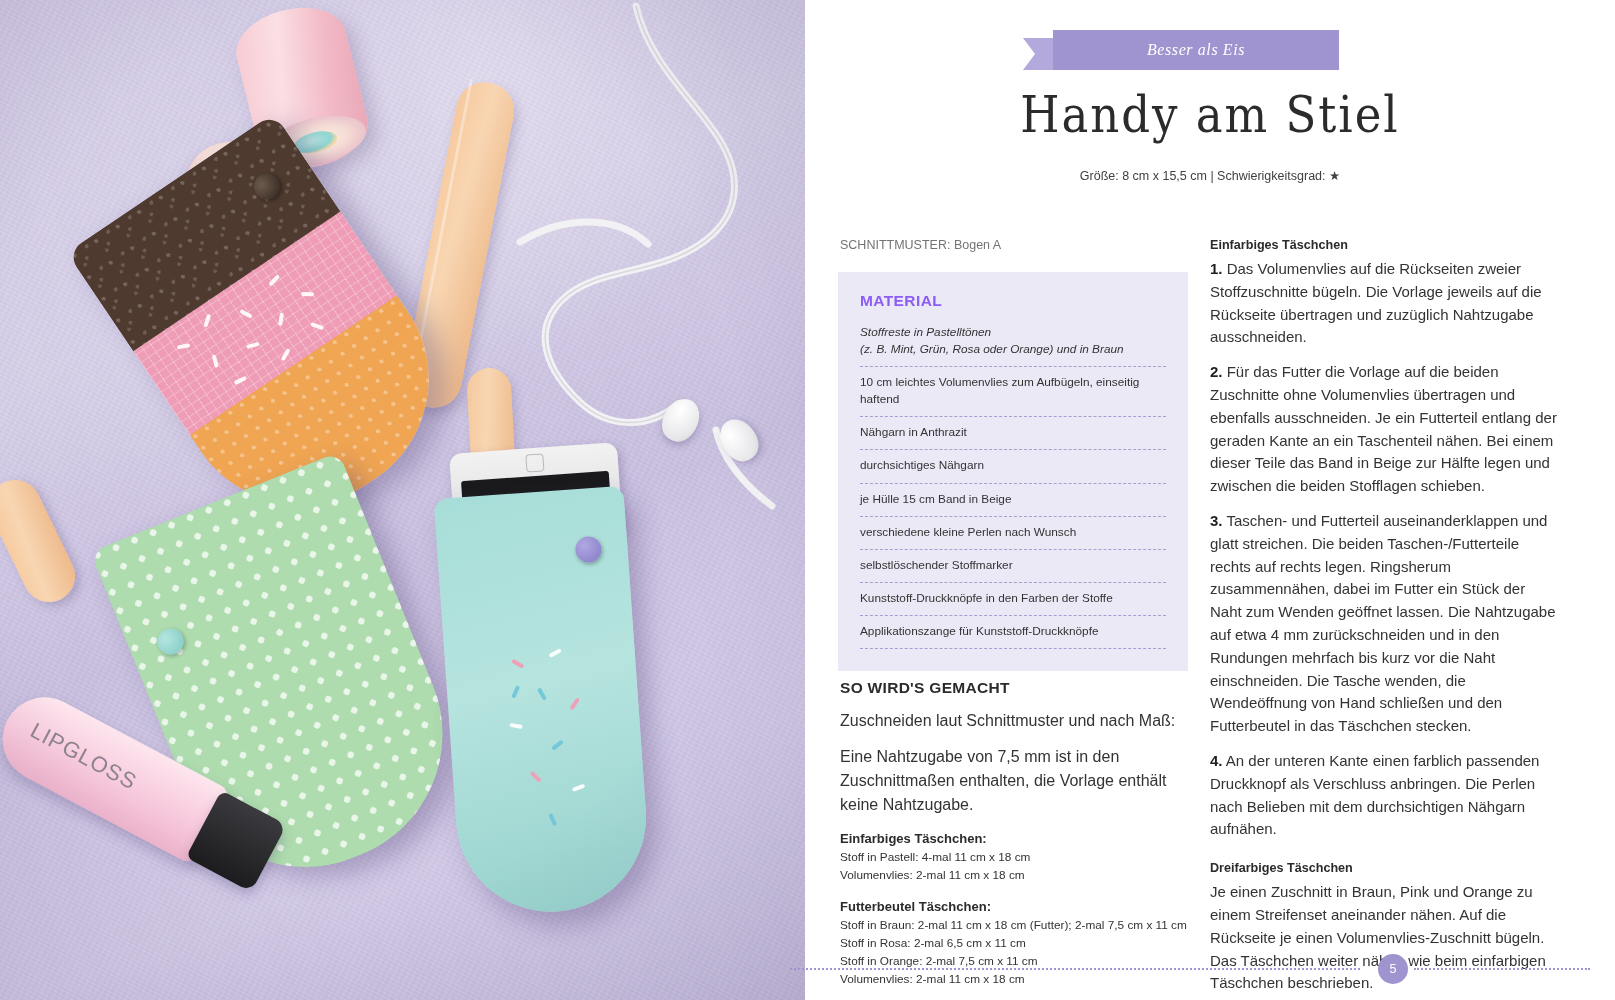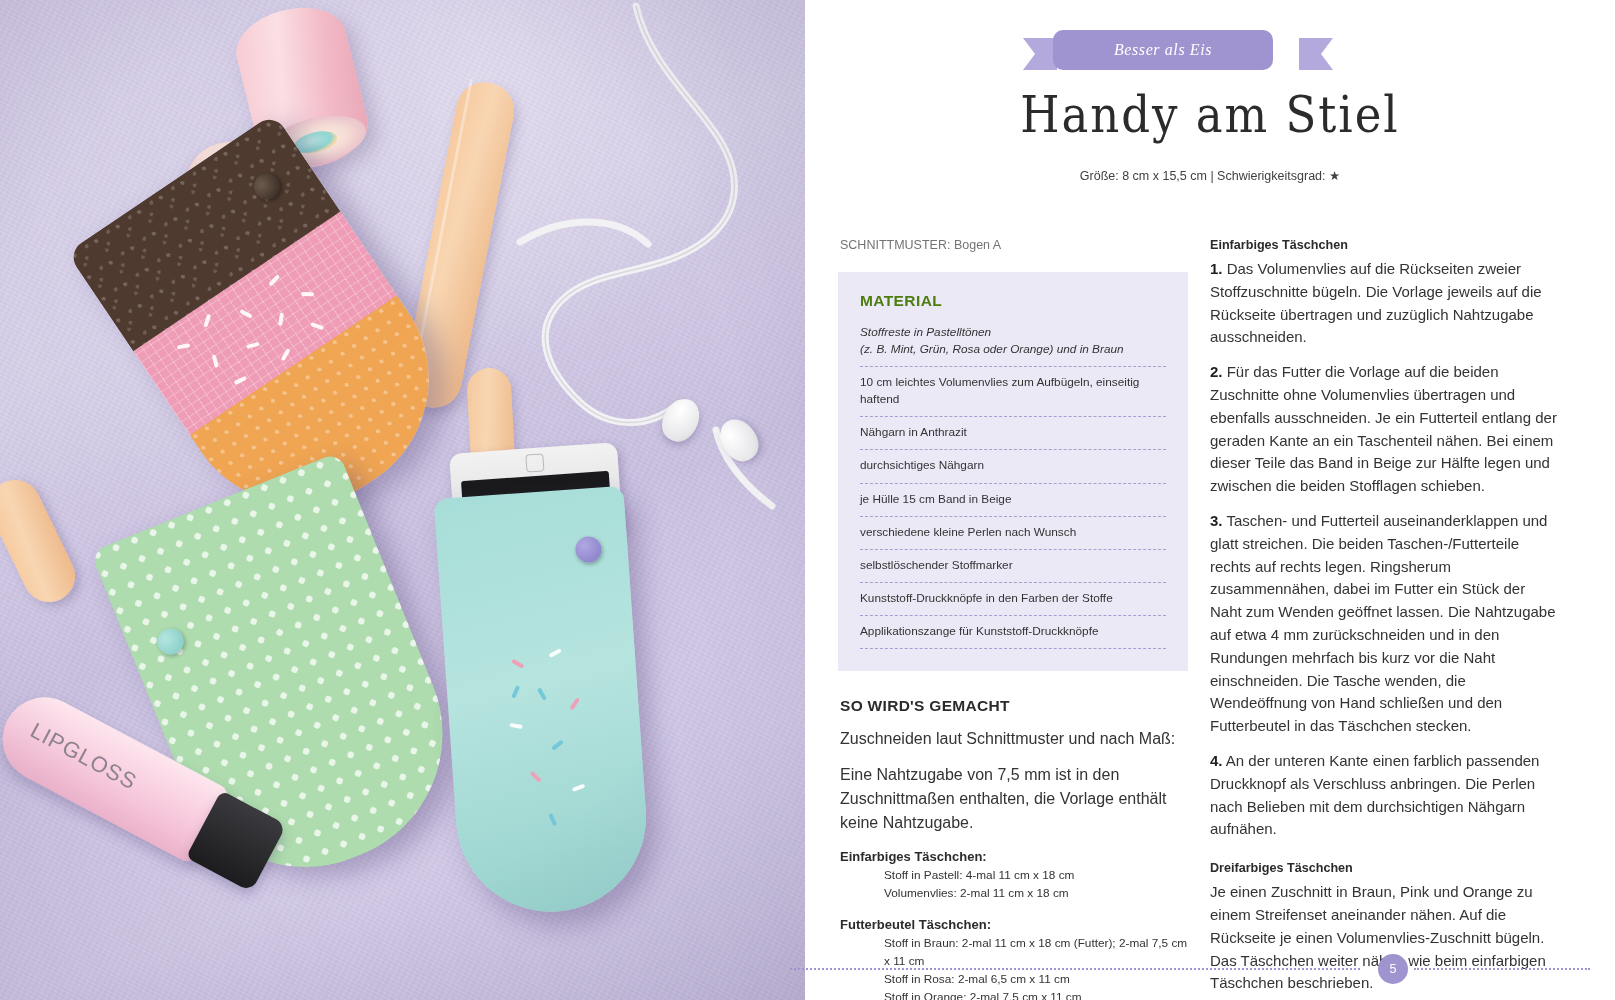--- a/index.html
+++ b/index.html
@@ -311,23 +311,23 @@
   }
 
   .ribbon-wrap {
     position: absolute;
     left: 218px; top: 30px;
     width: 310px; height: 42px;
   }
   .ribbon-main {
     position: absolute;
     left: 30px; top: 0;
-    width: 220px; height: 40px;
+    width: 286px; height: 40px;
     background: #9f94cf;
-    display: flex; align-items: center; justify-content: center; border-radius: 10px;
+    display: flex; align-items: center; justify-content: center;
   }
   .ribbon-text {
     font-family: "Liberation Serif", serif;
     font-style: italic;
     font-size: 16px;
     color: #ffffff;
     letter-spacing: 0.6px;
   }
   .ribbon-tail {
     position: absolute;
@@ -376,58 +376,57 @@
 
   .material-box {
     background: #ece9f6;
     padding: 20px 22px 22px 22px;
     width: 306px;
     margin-left: -2px;
   }
   .material-title {
     font-size: 15.5px;
     font-weight: 700;
-    color: #4d7c0f;
+    color: #8b5cf6;
     letter-spacing: 0.4px;
     margin-bottom: 14px;
   }
   .material-list { list-style: none; margin: 0; padding: 0; }
   .material-list li {
     font-size: 11.8px;
     line-height: 1.45;
     color: #333;
     padding: 7px 0 8px 0;
     border-bottom: 1px dashed #a79ed0;
   }
   .material-list li:first-child { padding-top: 0; font-style: italic; }
 
   .section-head {
     font-size: 15.5px;
     font-weight: 700;
     color: #2b2b2b;
     letter-spacing: 0.3px;
-    margin: 26px 0 12px 0;
+    margin: 8px 0 12px 0;
   }
   .p {
     font-size: 16px;
     line-height: 1.5;
     color: #333;
     margin: 0 0 12px 0;
   }
   .sub-head {
     font-size: 13px;
     font-weight: 700;
     color: #2b2b2b;
     margin: 14px 0 2px 0;
   }
   .line {
     font-size: 11.8px;
     line-height: 1.55;
     color: #333;
-    margin-left: 44px;
   }
 
   .rhead {
     font-size: 12.6px;
     font-weight: 700;
     color: #2b2b2b;
     margin: 0 0 6px 0;
   }
   .rhead.spaced { margin-top: 20px; }
   .rp {

